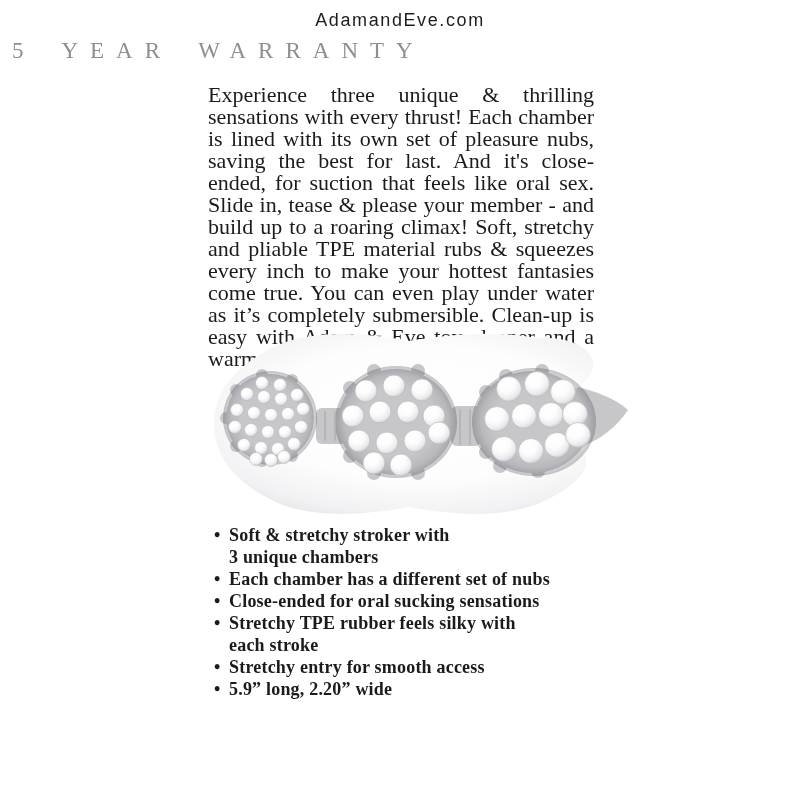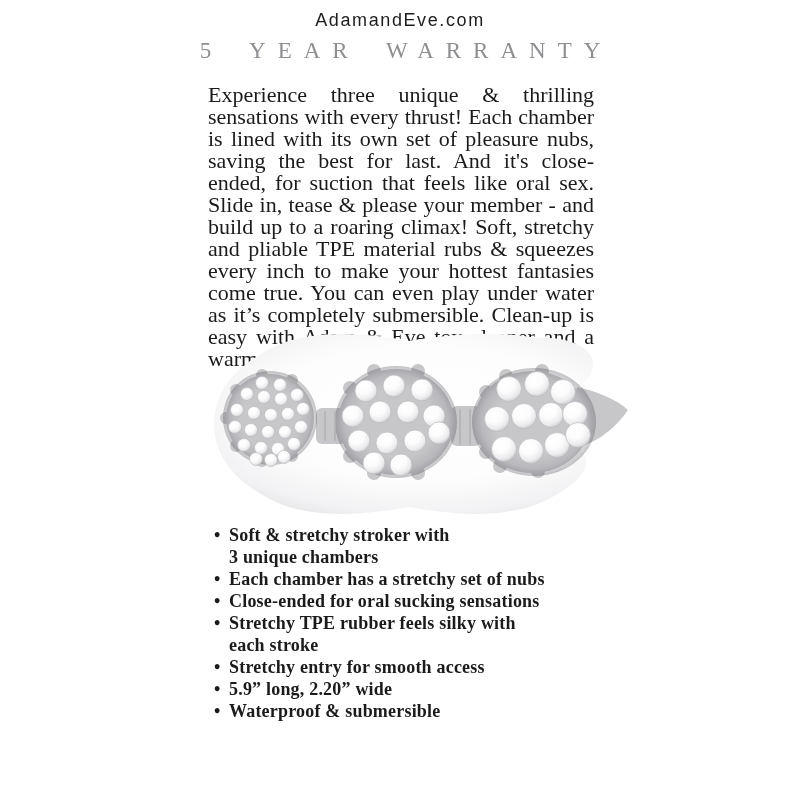--- a/index.html
+++ b/index.html
@@ -12,21 +12,21 @@
     overflow:hidden;
   }
   .site{
     position:absolute;top:10px;left:0;width:100%;
     text-align:center;
     font-family:"Liberation Sans", sans-serif;
     font-size:18px;letter-spacing:1.6px;color:#1d1d1d;
   }
   .warranty{
     position:absolute;top:38px;left:0;width:100%;
-    text-align:center;
+    text-align:left;
     font-family:"Liberation Serif", serif;
     font-size:23px;letter-spacing:12px;word-spacing:9px;
     text-indent:12px;
     color:#8f8f93;
   }
   .desc{
     position:absolute;top:84px;left:208px;width:386px;
     font-size:22px;line-height:22px;
     text-align:justify;
     margin:0;
@@ -189,22 +189,21 @@
           <circle cx="327" cy="123" r="12.5"></circle>
           <circle cx="353" cy="117" r="12.5"></circle>
         <circle cx="374" cy="107" r="12.5"></circle>
       </g>
     </svg>
   </div>
 
   <ul class="features">
     <li>Soft &amp; stretchy stroker with
 3 unique chambers</li>
-    <li>Each chamber has a stretchy set of nubs</li>
+    <li>Each chamber has a different set of nubs</li>
     <li>Close-ended for oral sucking sensations</li>
     <li>Stretchy TPE rubber feels silky with
 each stroke</li>
     <li>Stretchy entry for smooth access</li>
     <li>5.9” long, 2.20” wide</li>
-    <li>Waterproof &amp; submersible</li>
   </ul>
 
 </div>
 
 </body></html>

